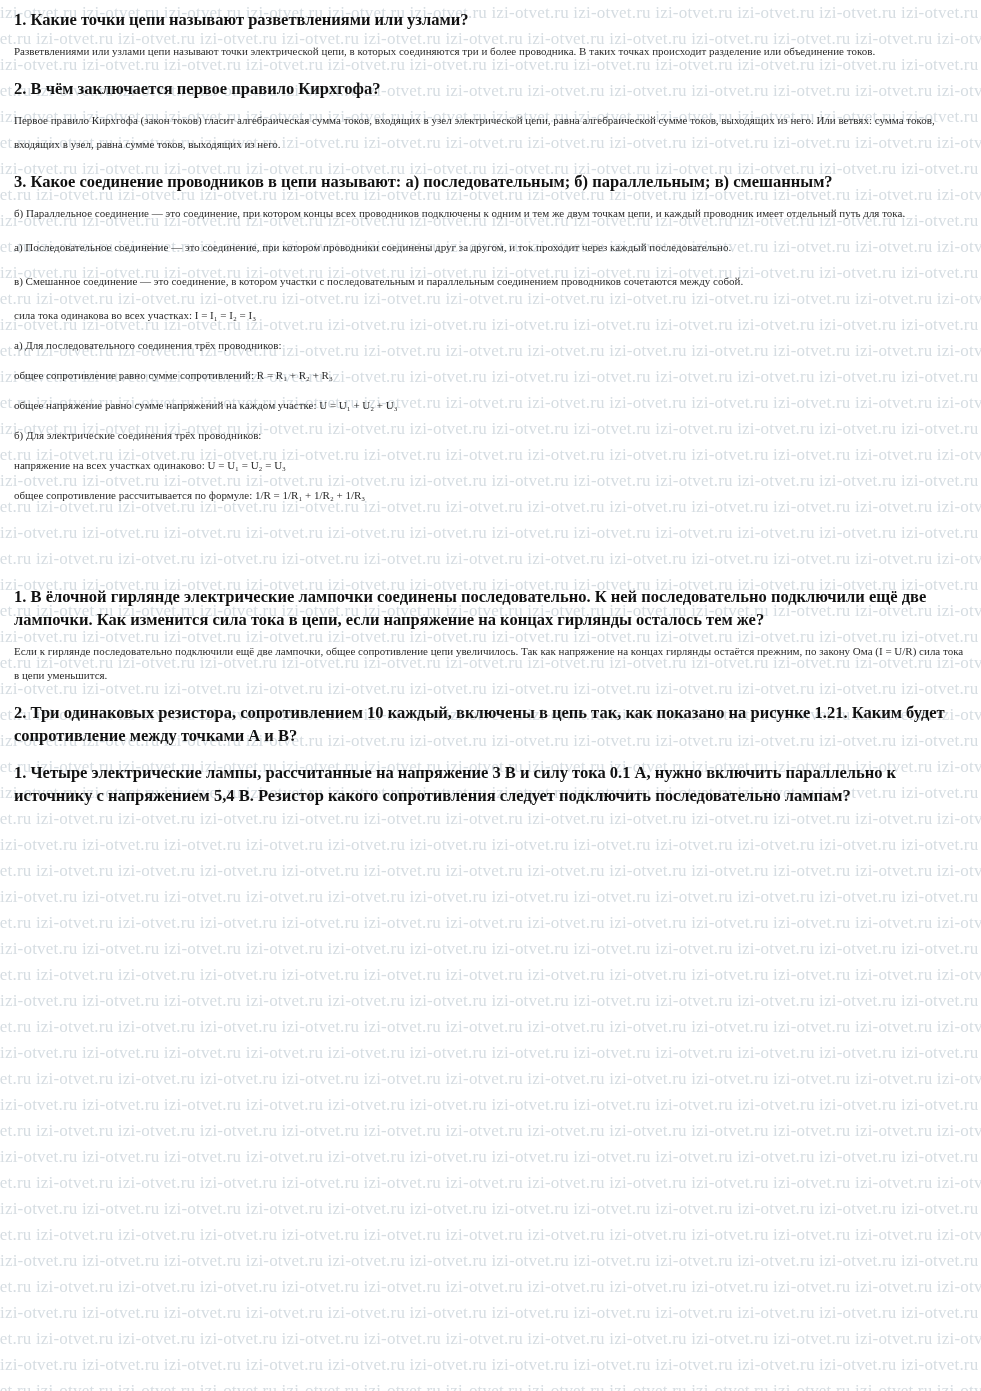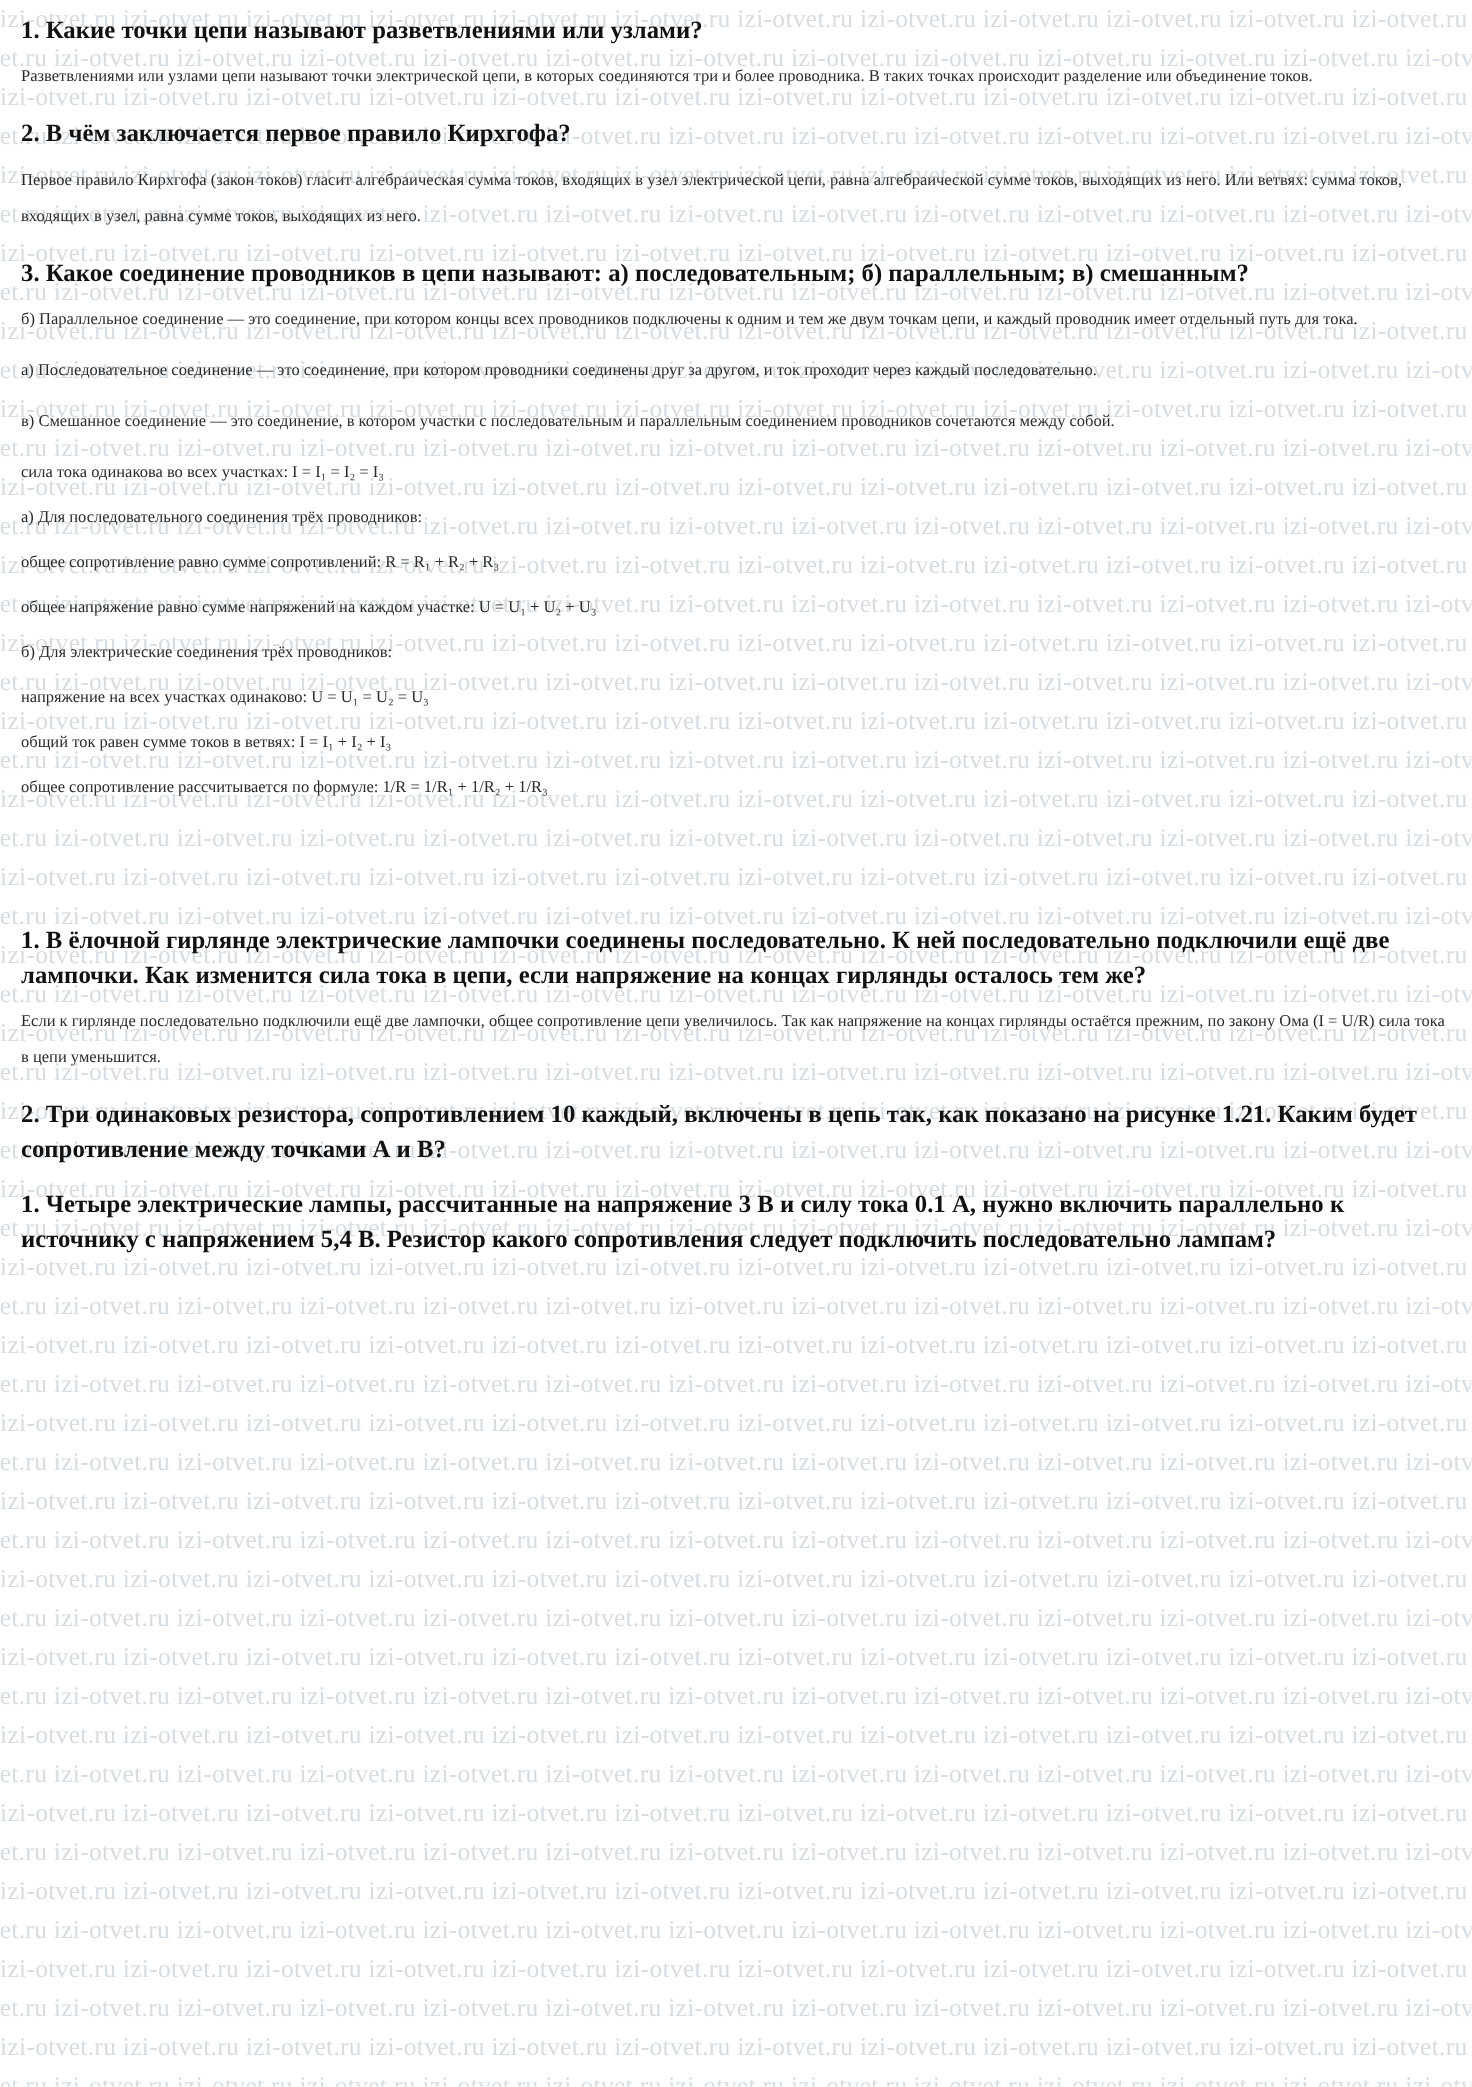--- a/index.html
+++ b/index.html
@@ -137,21 +137,20 @@
   <p class="a">б) Параллельное соединение — это соединение, при котором концы всех проводников подключены к одним и тем же двум точкам цепи, и каждый проводник имеет отдельный путь для тока.</p>
   <p class="a">а) Последовательное соединение — это соединение, при котором проводники соединены друг за другом, и ток проходит через каждый последовательно.</p>
   <p class="a">в) Смешанное соединение — это соединение, в котором участки с последовательным и параллельным соединением проводников сочетаются между собой.</p>
 
   <p class="a tight">сила тока одинакова во всех участках: I = I₁ = I₂ = I₃</p>
   <p class="a tight">а) Для последовательного соединения трёх проводников:</p>
   <p class="a tight">общее сопротивление равно сумме сопротивлений: R = R₁ + R₂ + R₃</p>
   <p class="a tight">общее напряжение равно сумме напряжений на каждом участке: U = U₁ + U₂ + U₃</p>
   <p class="a tight">б) Для электрические соединения трёх проводников:</p>
   <p class="a tight">напряжение на всех участках одинаково: U = U₁ = U₂ = U₃</p>
-  <p class="a tight">общий ток равен сумме токов в ветвях: I = I₁ + I₂ + I₃</p>
   <p class="a tight">общее сопротивление рассчитывается по формуле: 1/R = 1/R₁ + 1/R₂ + 1/R₃</p>
 
   <div class="spacer-lg"></div>
 
   <p class="q">1. В ёлочной гирлянде электрические лампочки соединены последовательно. К ней последовательно подключили ещё две лампочки. Как изменится сила тока в цепи, если напряжение на концах гирлянды осталось тем же?</p>
   <p class="a">Если к гирлянде последовательно подключили ещё две лампочки, общее сопротивление цепи увеличилось. Так как напряжение на концах гирлянды остаётся прежним, по закону Ома (I = U/R) сила тока в цепи уменьшится.</p>
 
   <p class="q">2. Три одинаковых резистора, сопротивлением 10 каждый, включены в цепь так, как показано на рисунке 1.21. Каким будет сопротивление между точками А и В?</p>
 
   <p class="q">1. Четыре электрические лампы, рассчитанные на напряжение 3 В и силу тока 0.1 А, нужно включить параллельно к источнику с напряжением 5,4 В. Резистор какого сопротивления следует подключить последовательно лампам?</p>

